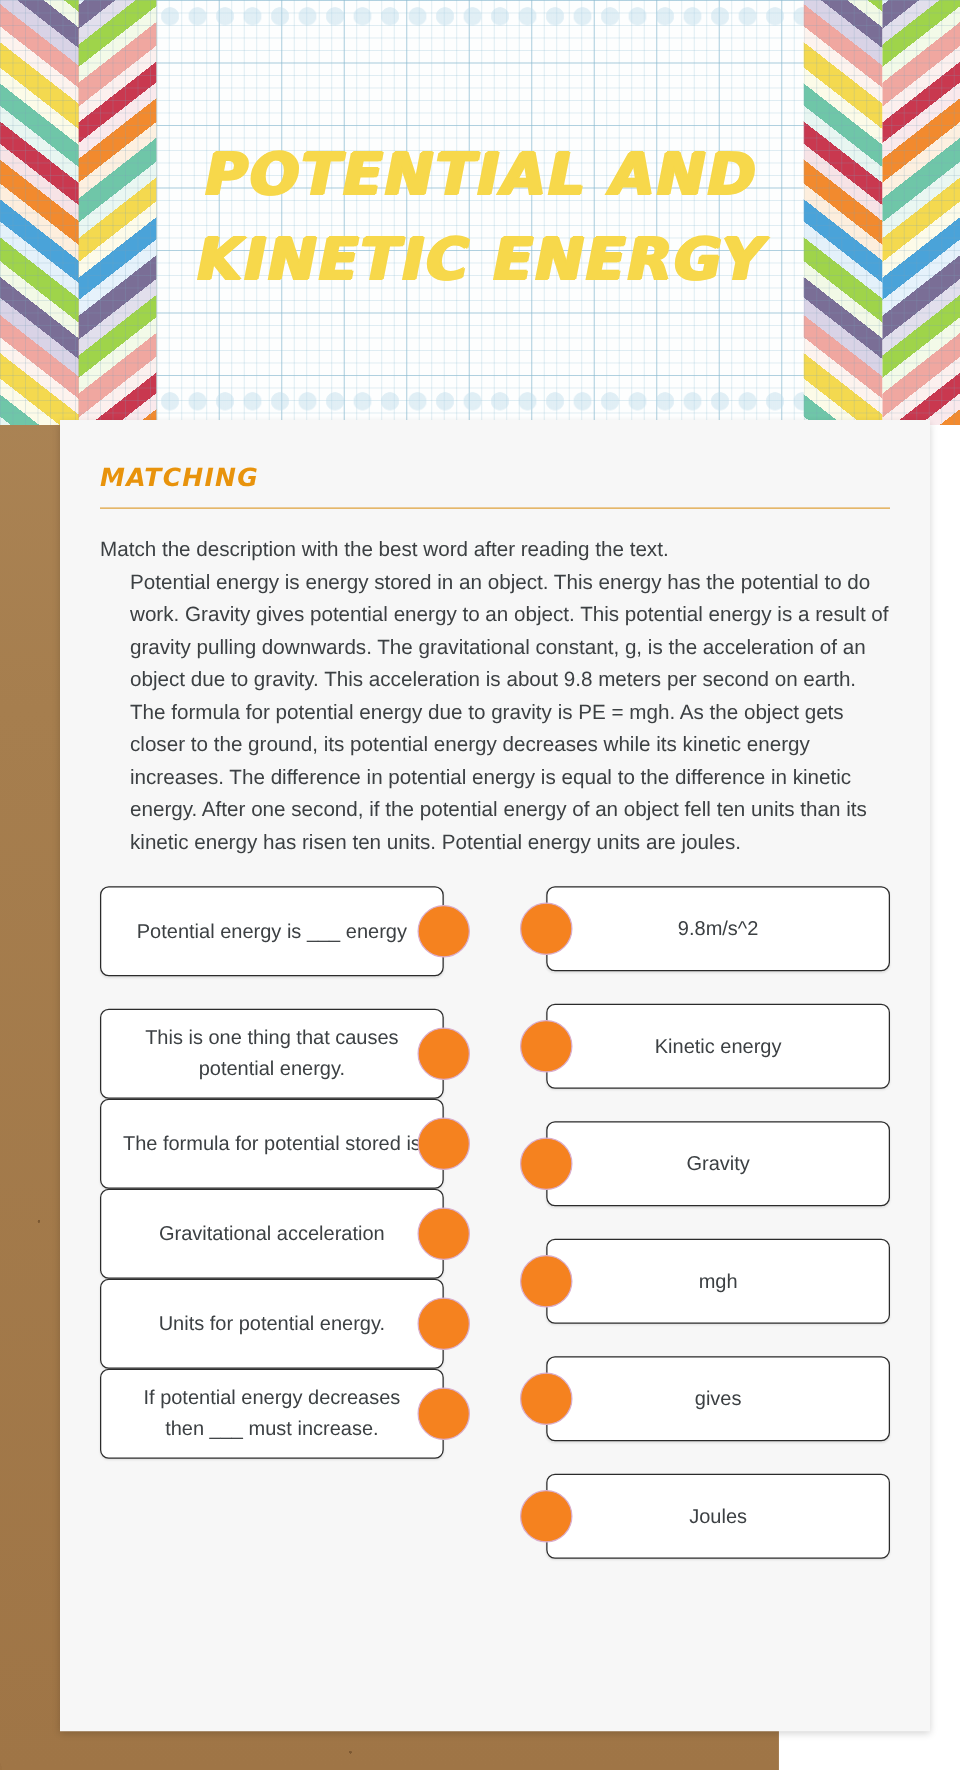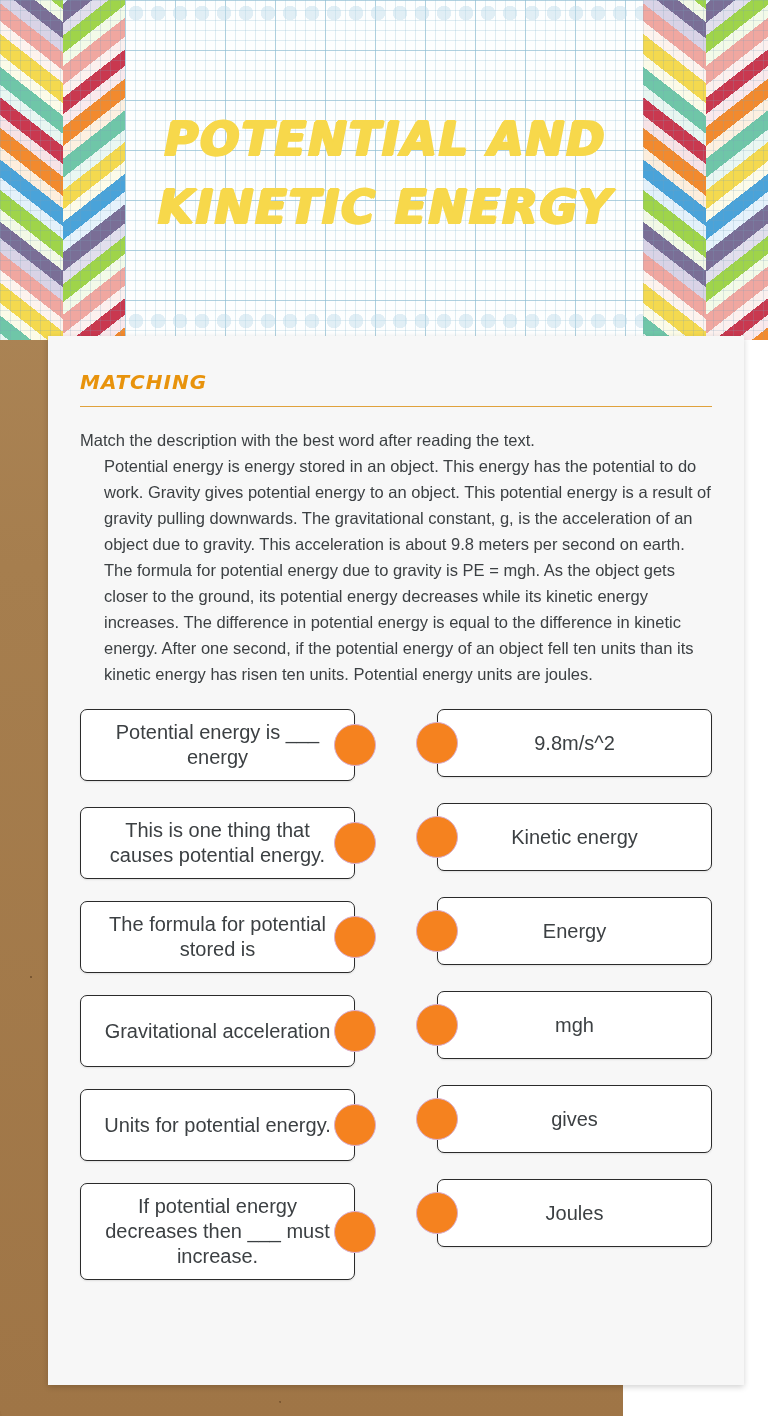--- a/index.html
+++ b/index.html
@@ -209,34 +209,33 @@
     gap: 0;
   }
   .match-col {
     width: 275px;
     position: relative;
   }
   .match-col.right { padding-top: 0; }
 
   .match-item {
     position: relative;
-    margin-bottom: 22px;
   }
 
   .match-box {
     background: #ffffff;
     border: 1.2px solid #2b2b2b;
     border-radius: 7px;
     min-height: 72px;
     display: flex;
     align-items: center;
     justify-content: center;
     text-align: center;
     padding: 10px 16px;
-    font-size: 20px;
+    font-size: 16px;
     line-height: 25px;
     color: #3c4043;
     box-shadow: 0 1px 2px rgba(0,0,0,.10);
   }
   .match-col.right .match-box { min-height: 68px; }
 
   .dot {
     position: absolute;
     width: 42px;
     height: 42px;
@@ -332,21 +331,21 @@
       <div class="match-col right right-offsets">
         <div class="match-item">
           <div class="match-box">9.8m/s^2</div>
           <div class="dot"></div>
         </div>
         <div class="match-item">
           <div class="match-box">Kinetic energy</div>
           <div class="dot"></div>
         </div>
         <div class="match-item">
-          <div class="match-box">Energy</div>
+          <div class="match-box">Gravity</div>
           <div class="dot"></div>
         </div>
         <div class="match-item">
           <div class="match-box">mgh</div>
           <div class="dot"></div>
         </div>
         <div class="match-item">
           <div class="match-box">gives</div>
           <div class="dot"></div>
         </div>

